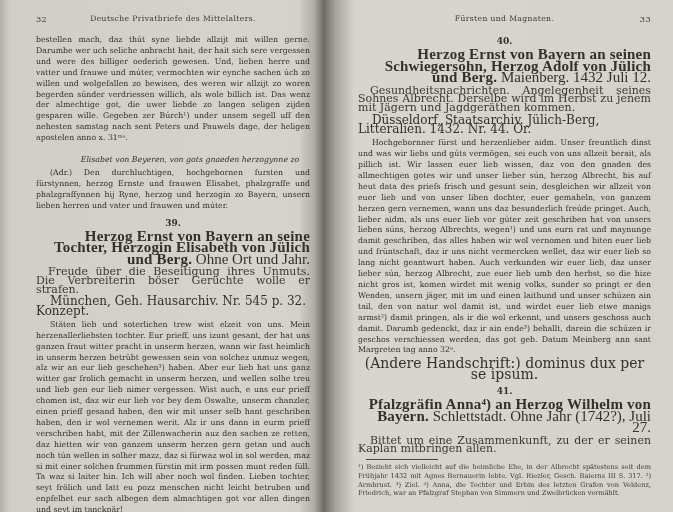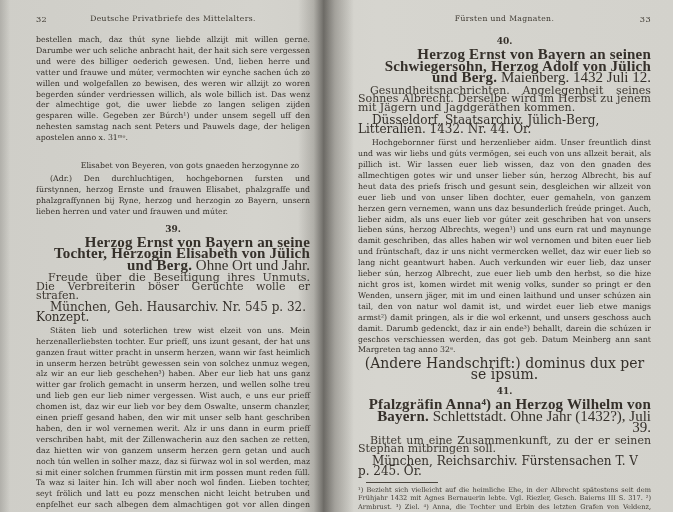--- a/index.html
+++ b/index.html
@@ -24,21 +24,21 @@
   .running-head { position:relative; height:12px; margin-bottom:9px;
     font-size:7.6px; letter-spacing:0.4px; color:#3c372f; }
   .running-head .rh-title { display:block; text-align:center; }
   .running-head .rh-num { position:absolute; top:0; font-size:8.2px; }
   .rh-num.left-num { left:0; }
   .rh-num.right-num { right:0;margin-left:20px; }
 
   p, .block { margin:0 0 2px 0; }
   .body-text { font-size:7.8px; line-height:10.9px; text-align:justify; }
   .indent { text-indent:14px; }
-  .sig { text-align:center; font-size:7.8px; line-height:10.9px; padding-left:34px; margin:17px 0 2px 0; }
+  .sig { text-align:center; font-size:7.8px; line-height:10.9px; padding-left:34px; margin:11px 0 2px 0;font-style:italic; }
   .section-num { text-align:center; font-weight:bold; font-size:9px; margin:6px 0 3px 0; }
   .letter-head { text-align:right; font-size:15px; line-height:11.5px; margin:0 0 3px 0;font-family:Liberation Serif, serif; }
   .letter-head .head-bold { font-weight:bold; letter-spacing:0.2px; }
   .letter-head .head-rest { font-weight:normal; }
   .summary { font-size:11px; line-height:8.7px; text-align:justify; text-indent:12px;
     color:#3d3831; margin:0 0 3px 0; }
   .source { font-size:12px; line-height:9.8px; text-indent:14px; margin:0 0 3px 0; }
   .handnote { text-align:center; font-size:14px; line-height:10.9px; margin:0 0 2px 0; }
   .fn-rule { width:72px; border:0; border-top:1px solid #49443c; margin:5px 0 3px 8px; }
   .footnotes { font-size:6.6px; line-height:8.8px; text-align:justify; color:#3d3831; }
@@ -98,26 +98,25 @@
 
     <p class="body-text indent">Hochgebornner fürst und herzenlieber aidm. Unser freuntlich dinst und was wir liebs und gúts vermögen, sei euch von uns allzeit berait, als pillich ist. Wir lassen euer lieb wissen, daz von den gnaden des allmechtigen gotes wir und unser lieber sún, herzog Albrecht, bis auf heut data des priefs frisch und gesunt sein, desgleichen wir allzeit von euer lieb und von unser liben dochter, euer gemaheln, von ganzem herzen gern vernemen, wann uns daz besunderlich freúde pringet. Auch, lieber aidm, als uns euer lieb vor gúter zeit geschriben hat von unsers lieben súns, herzog Albrechts, wegen¹) und uns eurn rat und maynunge damit geschriben, das alles haben wir wol vernomen und biten euer lieb und früntschaft, daz ir uns nicht vermercken wellet, daz wir euer lieb so lang nicht geantwurt haben. Auch verkunden wir euer lieb, daz unser lieber sún, herzog Albrecht, zue euer lieb umb den herbst, so die hize nicht gros ist, komen wirdet mit wenig volks, sunder so pringt er den Wenden, unsern jäger, mit im und einen laithund und unser schúzen ain tail, den von natur wol damit ist, und wirdet euer lieb etwe manigs armst²) damit pringen, als ir die wol erkennt, und unsers geschoss auch damit. Darumb gedenckt, daz ir ain ende³) behallt, darein die schúzen ir geschos verschiessen werden, das got geb. Datum Meinberg ann sant Margreten tag anno 32ᵃ.</p>
 
 
     <div class="handnote">(Andere Handschrift:) dominus dux per se ipsum.</div>
 
 
     <div class="section-num">41.</div>
 
     <div class="letter-head">
-      <span class="head-bold">Pfalzgräfin Anna⁴) an Herzog Wilhelm von Bayern.</span><span class="head-rest"> Schlettstadt. Ohne Jahr (1432?), Juli 39.</span>
+      <span class="head-bold">Pfalzgräfin Anna⁴) an Herzog Wilhelm von Bayern.</span><span class="head-rest"> Schlettstadt. Ohne Jahr (1742?), Juli 27.</span>
     </div>
 
-    <div class="summary">Bittet um eine Zusammenkunft, zu der er seinen Stephan mitbringen soll.</div>
+    <div class="summary">Bittet um eine Zusammenkunft, zu der er seinen Kaplan mitbringen allen.</div>
 
-    <div class="source">München, Reichsarchiv. Fürstensachen T. V p. 245. Or.</div>
 
 
     <hr class="fn-rule">
     <div class="footnotes">¹) Bezieht sich vielleicht auf die heimliche Ehe, in der Albrecht spätestens seit dem Frühjahr 1432 mit Agnes Bernauerin lebte. Vgl. Riezler, Gesch. Baierns III S. 317. ²) Armbrust. ³) Ziel. ⁴) Anna, die Tochter und Erbin des letzten Grafen von Veldenz, Friedrich, war an Pfalzgraf Stephan von Simmern und Zweibrücken vermählt.</div>
 
   </div>
 
   <div class="gutter-shadow"></div>
   <div class="edge-shade-left"></div>
 </div>

